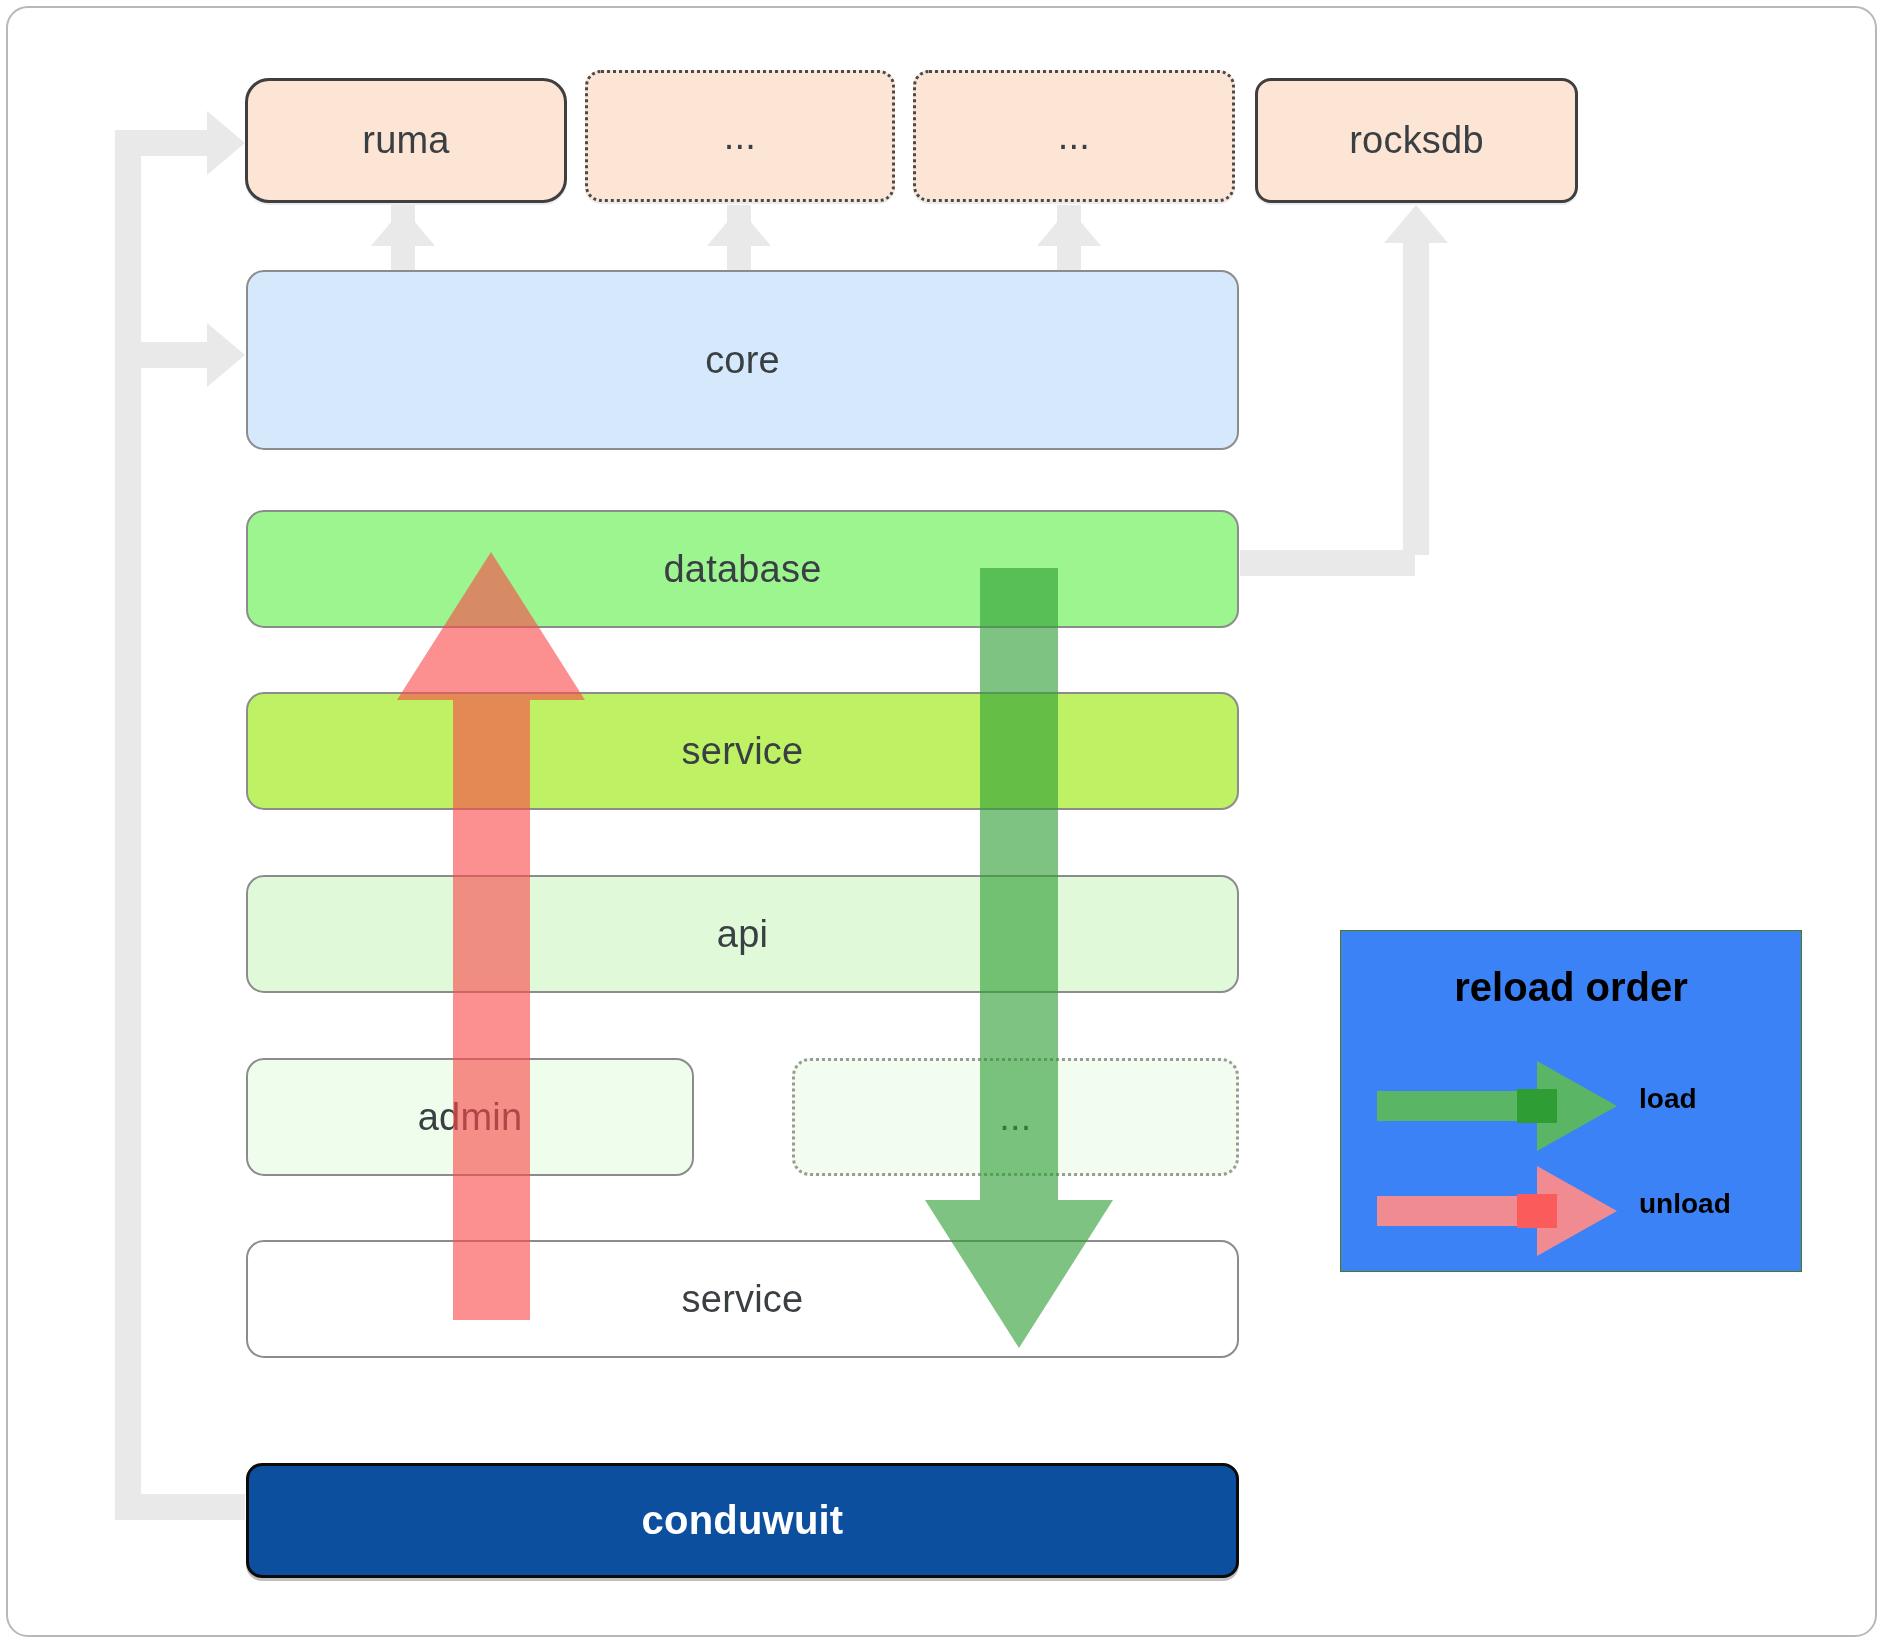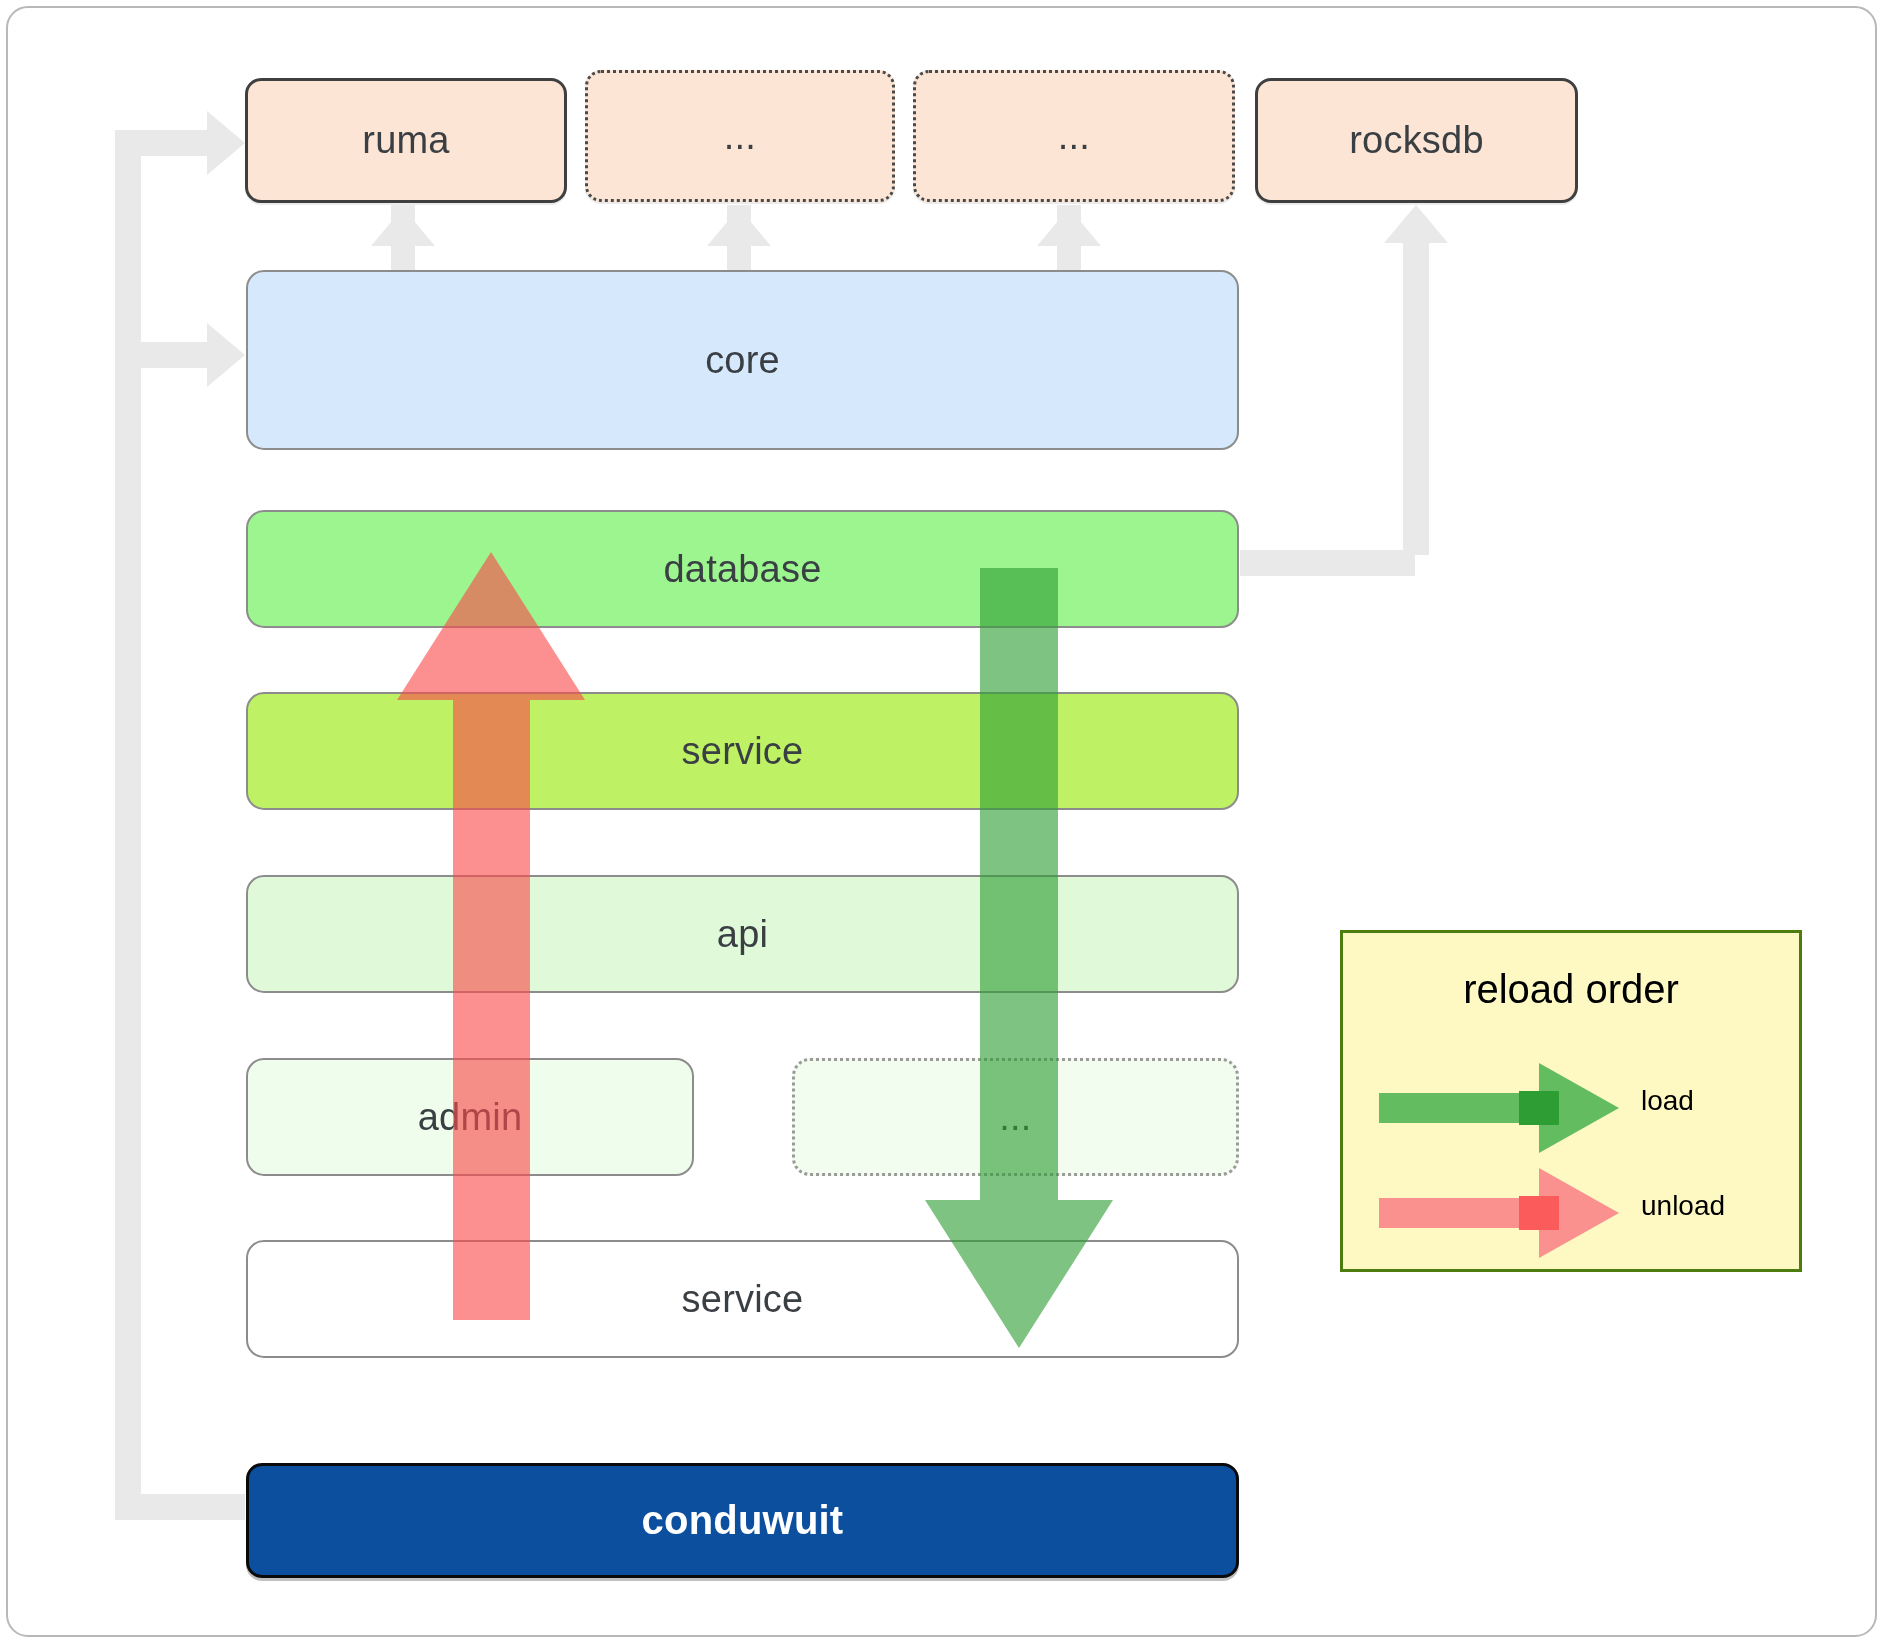--- a/index.html
+++ b/index.html
@@ -85,22 +85,23 @@
     position: absolute;
     width: 0; height: 0;
     border-left: 32px solid transparent;
     border-right: 32px solid transparent;
     border-bottom: 38px solid #e9e9e9;
   }
   
   #legend {
     position: absolute;
     box-sizing: border-box;
-    background: #fef9c3;
-    border: 3px solid #4d7c0f;
+    background: #3b82f6;
+    border: 1px solid #4d7c0f;
+    font-weight: bold;
   }
   #legend-title {
     position: absolute;
     left: 0; right: 0;
     top: 34px;
     text-align: center;
     font-size: 40px;
     color: #000000;
   }
   .legend-label {
@@ -138,21 +139,21 @@
   <div class="gconn" style="left:727px; top:205px; width:24px; height:70px;"></div>
   <div class="garrow-up" style="left:707px; top:208px;"></div>
 
   <div class="gconn" style="left:1057px; top:205px; width:24px; height:70px;"></div>
   <div class="garrow-up" style="left:1037px; top:208px;"></div>
 
   <div class="gconn" style="left:1240px; top:550px; width:175px; height:26px;"></div>
   <div class="gconn" style="left:1403px; top:225px; width:26px; height:330px;"></div>
   <div class="garrow-up" style="left:1384px; top:205px;"></div>
 
-  <div class="node dep" style="left:245px; top:78px; width:322px; height:125px;">
+  <div class="node dep" style="left:245px; top:78px; width:322px; height:125px;border-radius:24px;">
     <span>ruma</span>
   </div>
 
   <div class="node dep dotted" style="left:585px; top:70px; width:310px; height:132px;">
     <span>...</span>
   </div>
 
   <div class="node dep dotted" style="left:913px; top:70px; width:322px; height:132px;">
     <span>...</span>
   </div>

